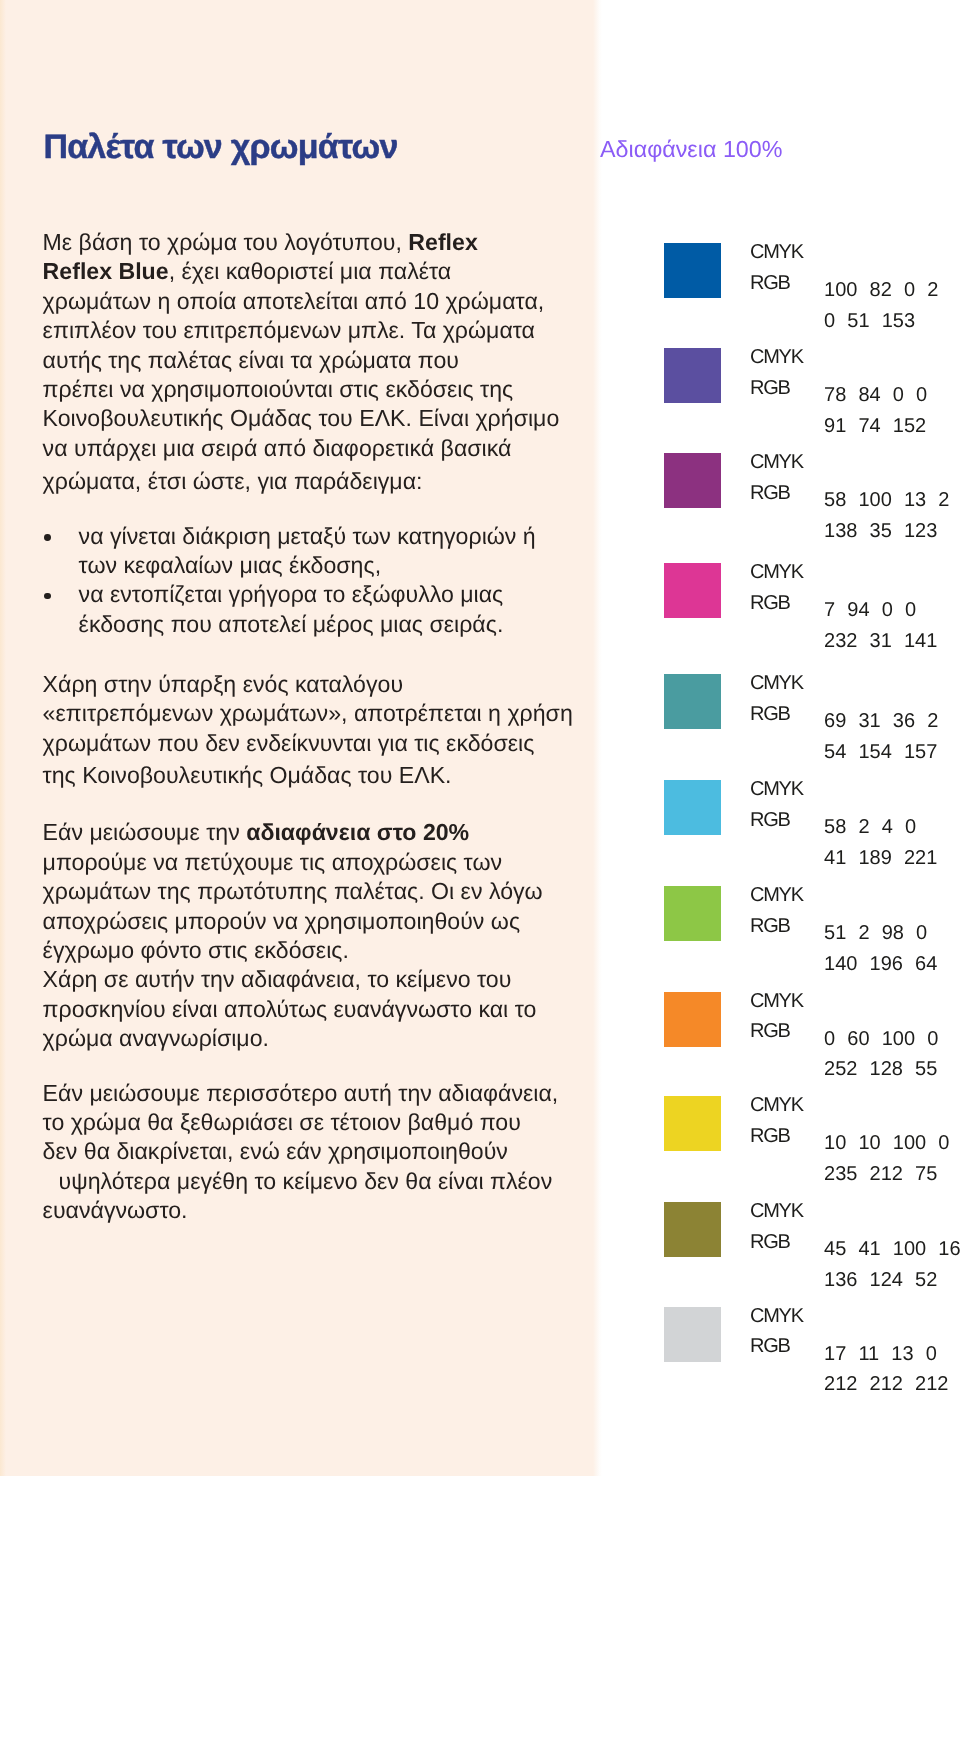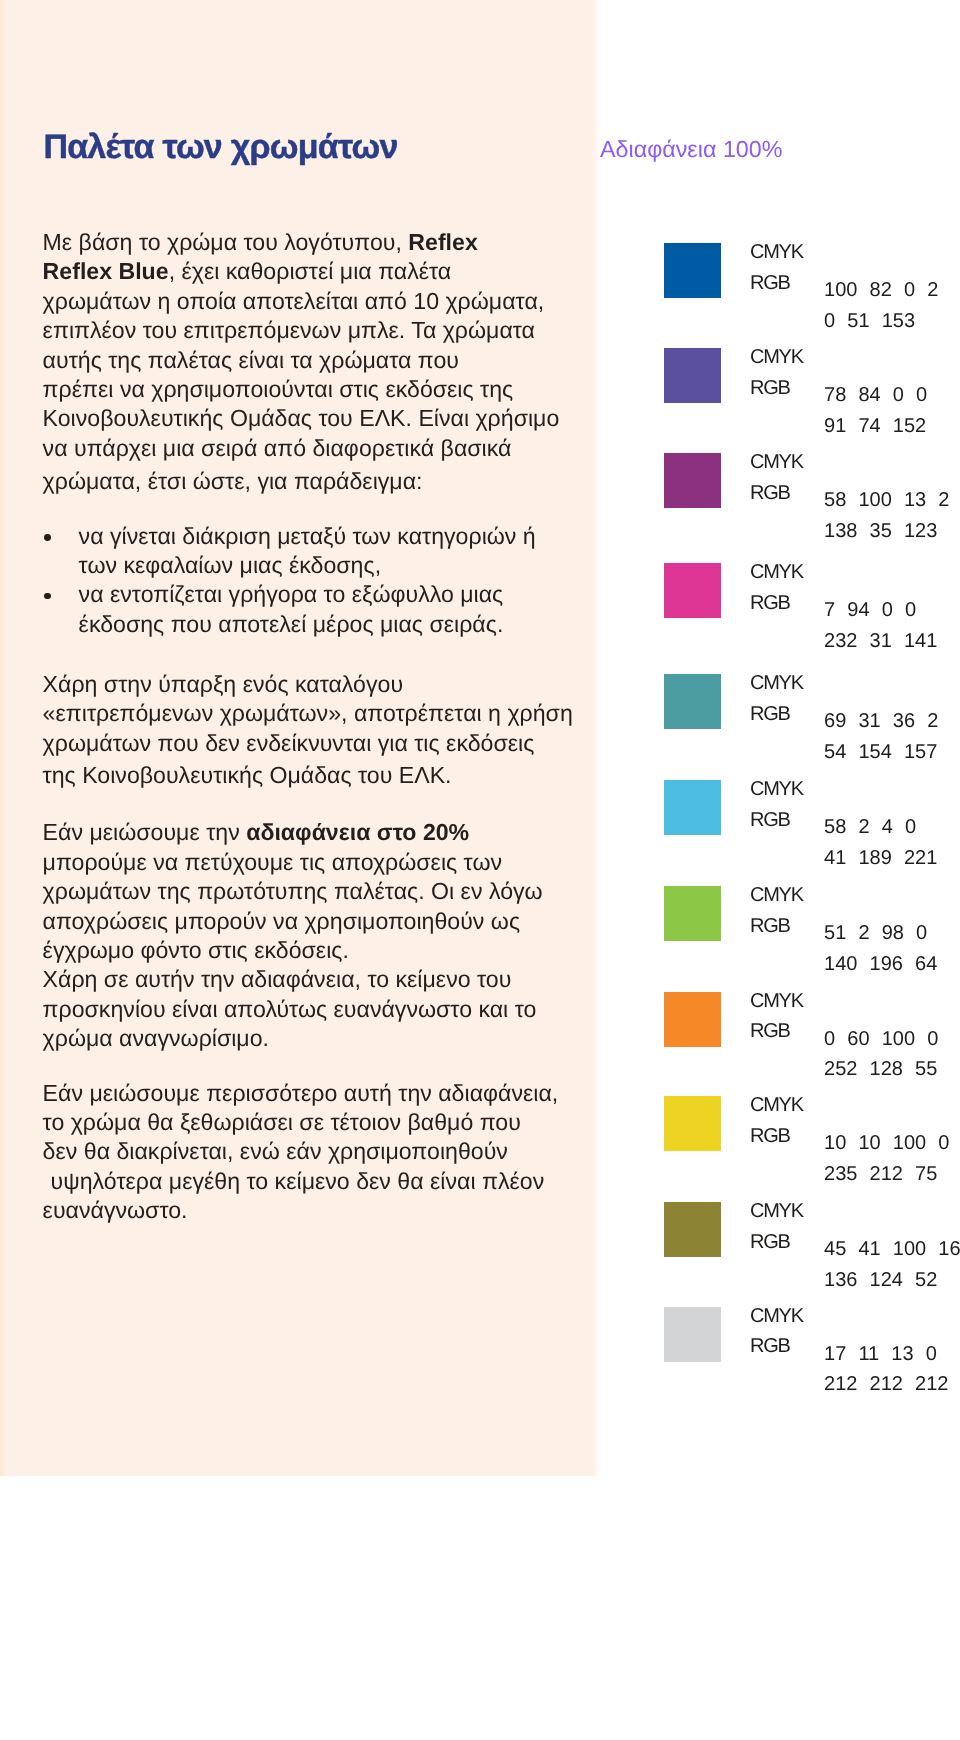--- a/index.html
+++ b/index.html
@@ -77,21 +77,21 @@
       <div class="tline" style="top: 847.8px; left: 0px;"><span>μπορούμε να πετύχουμε τις αποχρώσεις των</span></div>
       <div class="tline" style="top: 877.2px; left: 0px;"><span>χρωμάτων της πρωτότυπης παλέτας. Οι εν λόγω</span></div>
       <div class="tline" style="top: 906.6px; left: 0px;"><span>αποχρώσεις μπορούν να χρησιμοποιηθούν ως</span></div>
       <div class="tline" style="top: 936px; left: 0px;"><span>έγχρωμο φόντο στις εκδόσεις.</span></div>
       <div class="tline" style="top: 965.4px; left: 0px;"><span>Χάρη σε αυτήν την αδιαφάνεια, το κείμενο του</span></div>
       <div class="tline" style="top: 994.8px; left: 0px;"><span>προσκηνίου είναι απολύτως ευανάγνωστο και το</span></div>
       <div class="tline" style="top: 1024.2px; left: 0px;"><span>χρώμα αναγνωρίσιμο.</span></div>
       <div class="tline" style="top: 1078.5px; left: 0px;"><span>Εάν μειώσουμε περισσότερο αυτή την αδιαφάνεια,</span></div>
       <div class="tline" style="top: 1107.9px; left: 0px;"><span>το χρώμα θα ξεθωριάσει σε τέτοιον βαθμό που</span></div>
       <div class="tline" style="top: 1137.3px; left: 0px;"><span>δεν θα διακρίνεται, ενώ εάν χρησιμοποιηθούν</span></div>
-      <div class="tline" style="top: 1166.7px; left: 8px;"><span>υψηλότερα μεγέθη το κείμενο δεν θα είναι πλέον</span></div>
+      <div class="tline" style="top: 1166.7px; left: 16px;"><span>υψηλότερα μεγέθη το κείμενο δεν θα είναι πλέον</span></div>
       <div class="tline" style="top: 1196.1px; left: 0px;"><span>ευανάγνωστο.</span></div>
       <div class="bullet-dot" style="top: 533.9px;"></div>
       <div class="tline" style="top: 521.6px; left: 36px;"><span>να γίνεται διάκριση μεταξύ των κατηγοριών ή</span></div>
       <div class="tline" style="top: 551px; left: 36px;"><span>των κεφαλαίων μιας έκδοσης,</span></div>
       <div class="bullet-dot" style="top: 592.7px;"></div>
       <div class="tline" style="top: 580.4px; left: 36px; text-align: center;"><span>να εντοπίζεται γρήγορα το εξώφυλλο μιας</span></div>
       <div class="tline" style="top: 609.8px; left: 36px;"><span>έκδοσης που αποτελεί μέρος μιας σειράς.</span></div>
     </div>
 
   <div class="footer"><span class="pg">18</span><span> - </span><span>Όροι χρήσης γραφικών της Κοινοβουλευτικής Ομάδας του ΕΛΚ</span></div>

